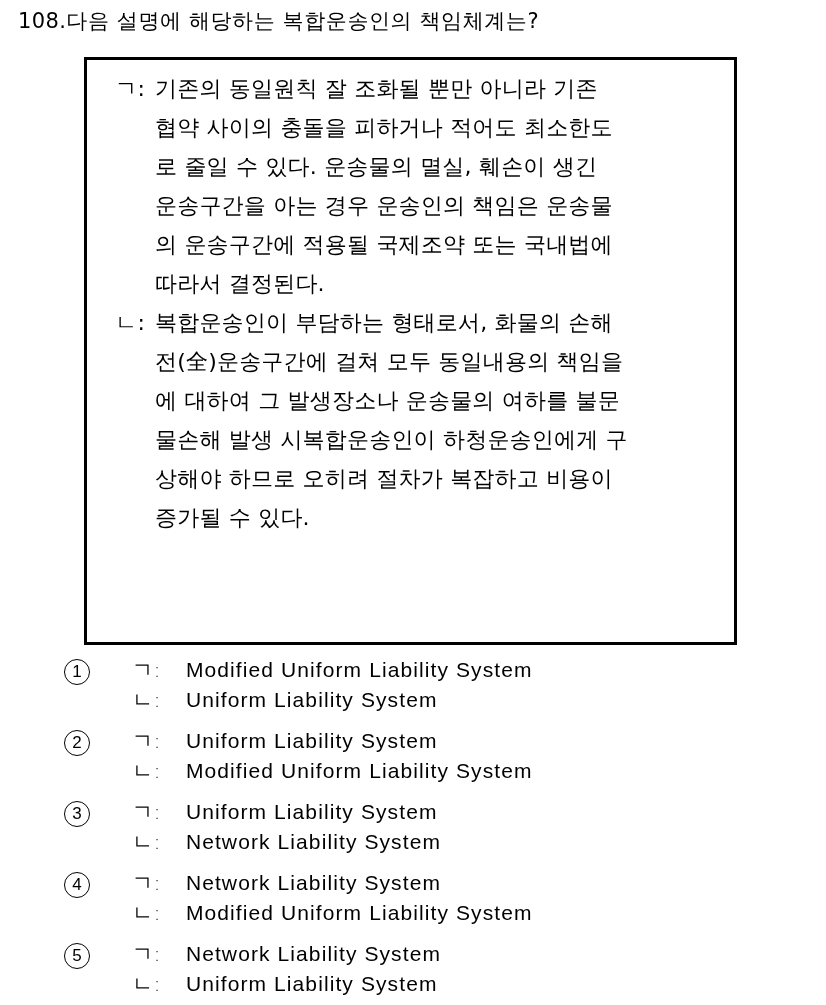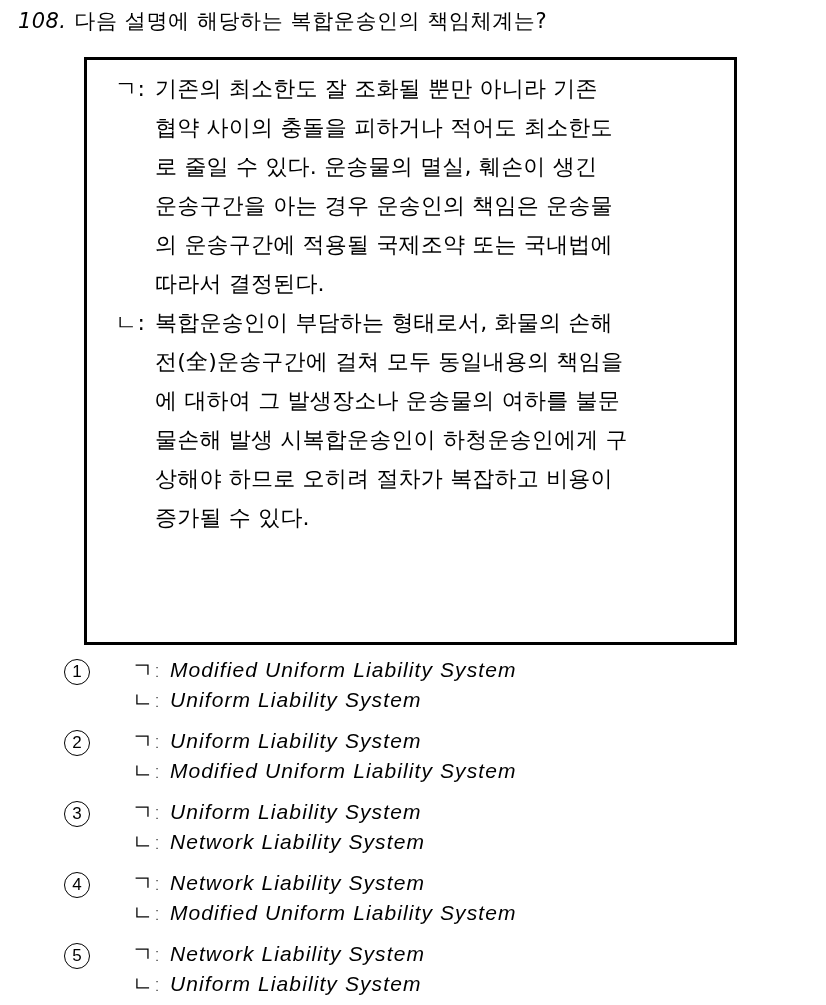--- a/index.html
+++ b/index.html
@@ -22,24 +22,22 @@
     left: 18px;
     top: 7px;
     width: 790px;
     font-size: 21px;
     line-height: 28px;
     letter-spacing: 0.6px;
     white-space: nowrap;
   }
   .question-header .q-num {
     letter-spacing: 0.4px;
-    font-style: italic;
   }
   .question-header .q-text {
-    margin-left: 8px;
   }
 
   
   .passage-box {
     position: absolute;
     left: 84px;
     top: 57px;
     width: 653px;
     height: 588px;
     border: 3px solid #000000;
@@ -112,38 +110,37 @@
     letter-spacing: 1.1px;
     white-space: nowrap;
     font-family: "Liberation Sans", sans-serif;
     font-weight: 300;
   }
   .choice-line .mk {
     font-family: "DejaVu Sans", sans-serif;
     letter-spacing: 0.4px;
   }
   .choice-line .txt {
-    margin-left: 9px;
-    font-style: italic;
+    margin-left: 25px;
   }
 </style>
 </head>
 <body>
 
 <div class="question-header">
   <span class="q-num">108.</span><span class="q-text">다음 설명에 해당하는 복합운송인의 책임체계는?</span>
 </div>
 
 <div class="passage-box">
   <div class="passage-inner">
 
     <div class="passage-item">
       <span class="item-marker">ㄱ:</span>
       <div class="item-lines">
-        <span class="ln">기존의 최소한도 잘 조화될 뿐만 아니라 기존</span>
+        <span class="ln">기존의 동일원칙 잘 조화될 뿐만 아니라 기존</span>
         <span class="ln">협약 사이의 충돌을 피하거나 적어도 최소한도</span>
         <span class="ln">로 줄일 수 있다. 운송물의 멸실, 훼손이 생긴</span>
         <span class="ln">운송구간을 아는 경우 운송인의 책임은 운송물</span>
         <span class="ln">의 운송구간에 적용될 국제조약 또는 국내법에</span>
         <span class="ln">따라서 결정된다.</span>
       </div>
     </div>
 
     <div class="passage-item">
       <span class="item-marker">ㄴ:</span>

